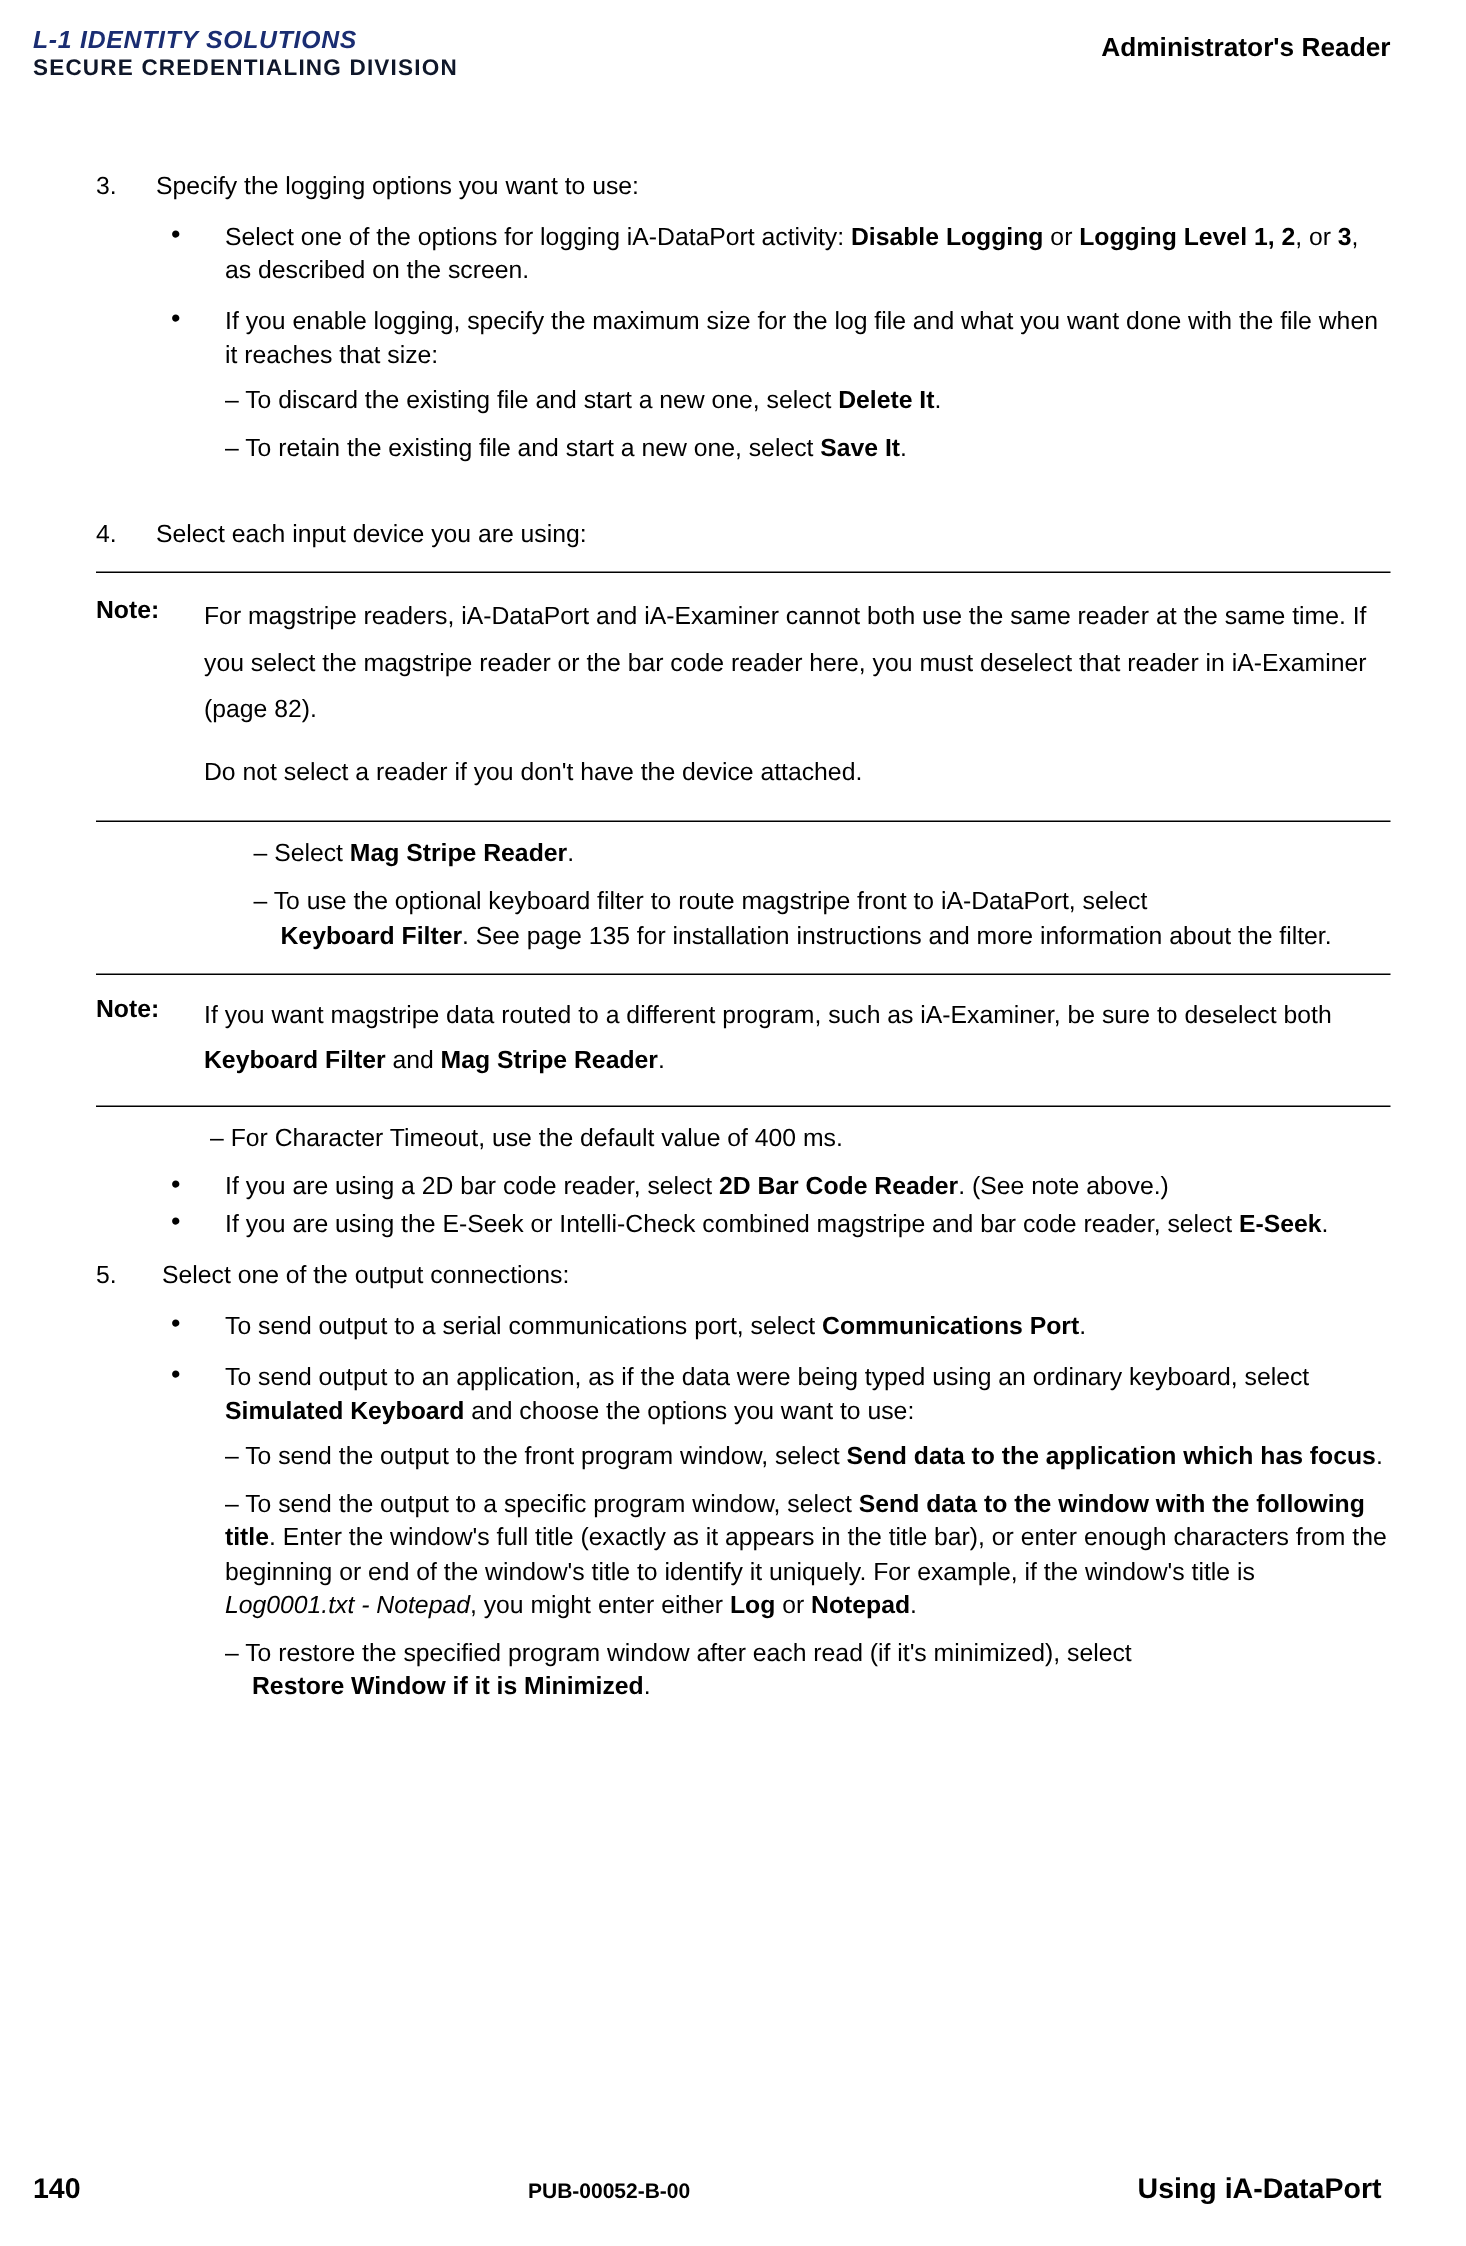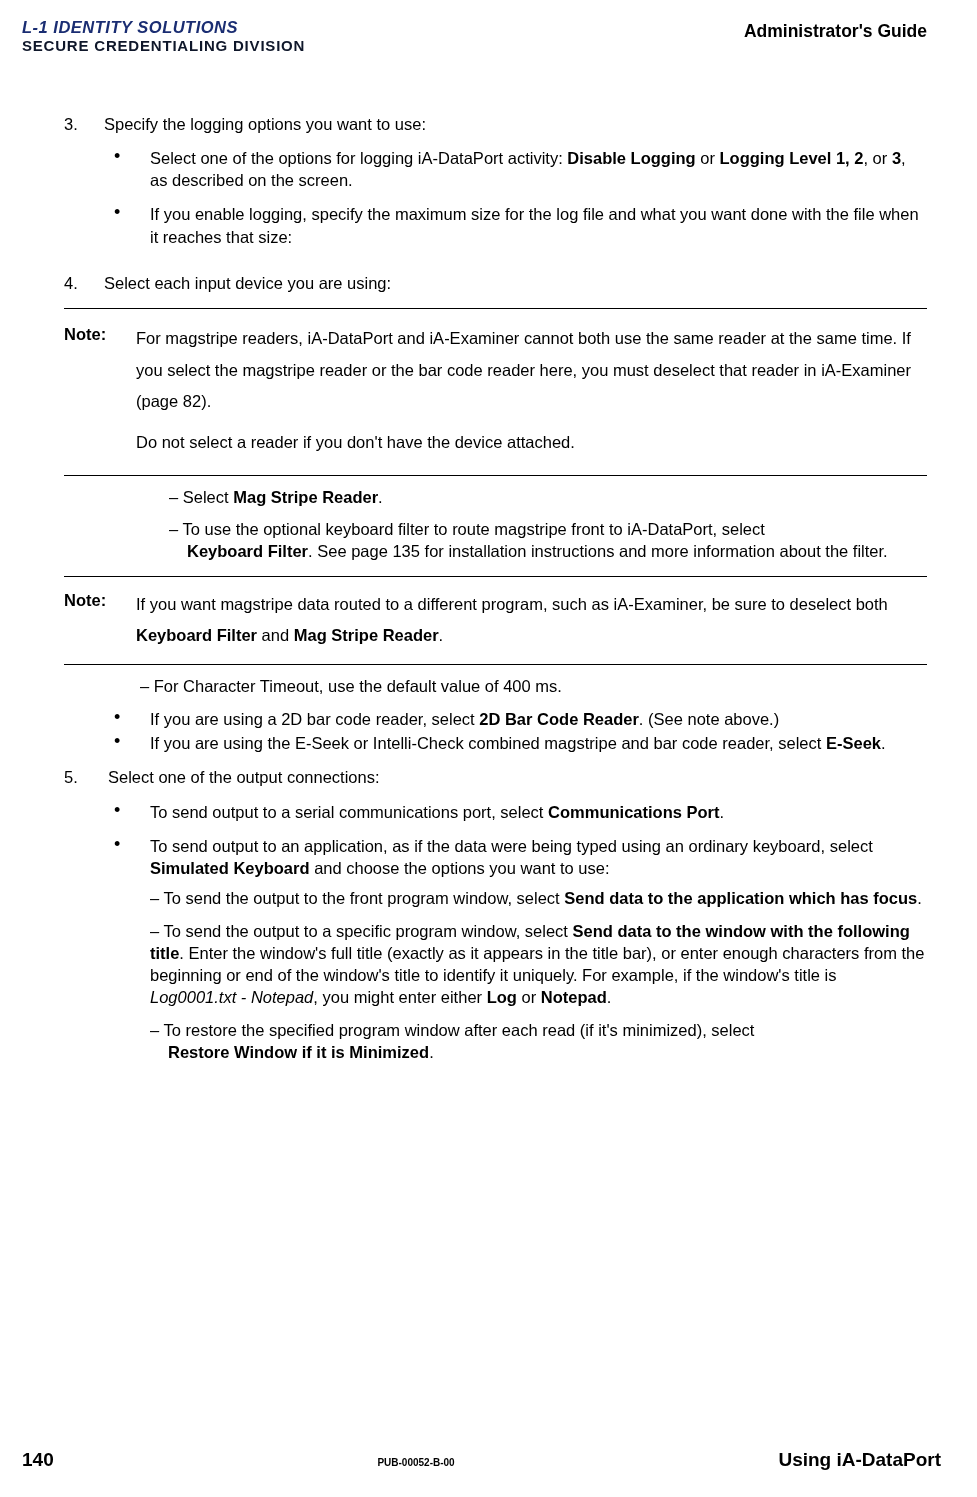--- a/index.html
+++ b/index.html
@@ -107,43 +107,43 @@
   .note-label { font-weight:700; width:72px; flex:0 0 72px; }
   .note-body { flex:1; line-height:1.9; }
   .note-body p { margin: 0 0 10px 0; }
   .note-body p:last-child { margin-bottom:0; }
   b { font-weight:700; }
   i { font-style: italic; }
   .footer {
     position: absolute;
     bottom: 24px;
     left: 22px;
-    right: 36px;
+    right: 56px;
     display: flex;
     justify-content: space-between;
     align-items: baseline;
     font-weight: 700;
   }
   .footer-left { font-size: 19px; }
-  .footer-mid { font-size: 10px; }
+  .footer-mid { font-size: 14px; }
   .footer-right { font-size: 19px; }
 </style>
 </head>
 <body>
 
 <div class="page">
 
   <div class="header">
     <div class="logo">
       <div class="logo-line1">
         <span class="l1">L-1</span><span class="rest"> IDENTITY SOLUTIONS</span>
       </div>
       <div class="logo-line2">SECURE CREDENTIALING DIVISION</div>
     </div>
-    <div class="doc-title">Administrator's Guide</div>
+    <div class="doc-title">Administrator's Reader</div>
   </div>
 
   <div class="content">
 
     <ol class="numbered">
 
       <li>
         <div class="num-row">
           <span class="num">3.</span>
           <div class="num-text">
@@ -152,20 +152,28 @@
               <li>
                 <span class="bullet-mark">•</span>
                 <span class="bullet-body">
                   <span>Select one of the options for logging iA-DataPort activity: </span><b>Disable Logging</b><span> or </span><b>Logging Level 1, 2</b><span>, or </span><b>3</b><span>, as described on the screen.</span>
                 </span>
               </li>
               <li>
                 <span class="bullet-mark">•</span>
                 <span class="bullet-body">
                   <span>If you enable logging, specify the maximum  size for the log file and what you want done with the file when it reaches that size:</span>
+                  <ul class="dash-list">
+                    <li>
+                      <span>– To discard the existing file and start a new one, select </span><b>Delete It</b><span>.</span>
+                    </li>
+                    <li>
+                      <span>– To retain the existing file and start a new one, select </span><b>Save It</b><span>.</span>
+                    </li>
+                  </ul>
                 </span>
               </li>
             </ul>
           </div>
         </div>
       </li>
 
       <li>
         <div class="num-row">
           <span class="num">4.</span>

